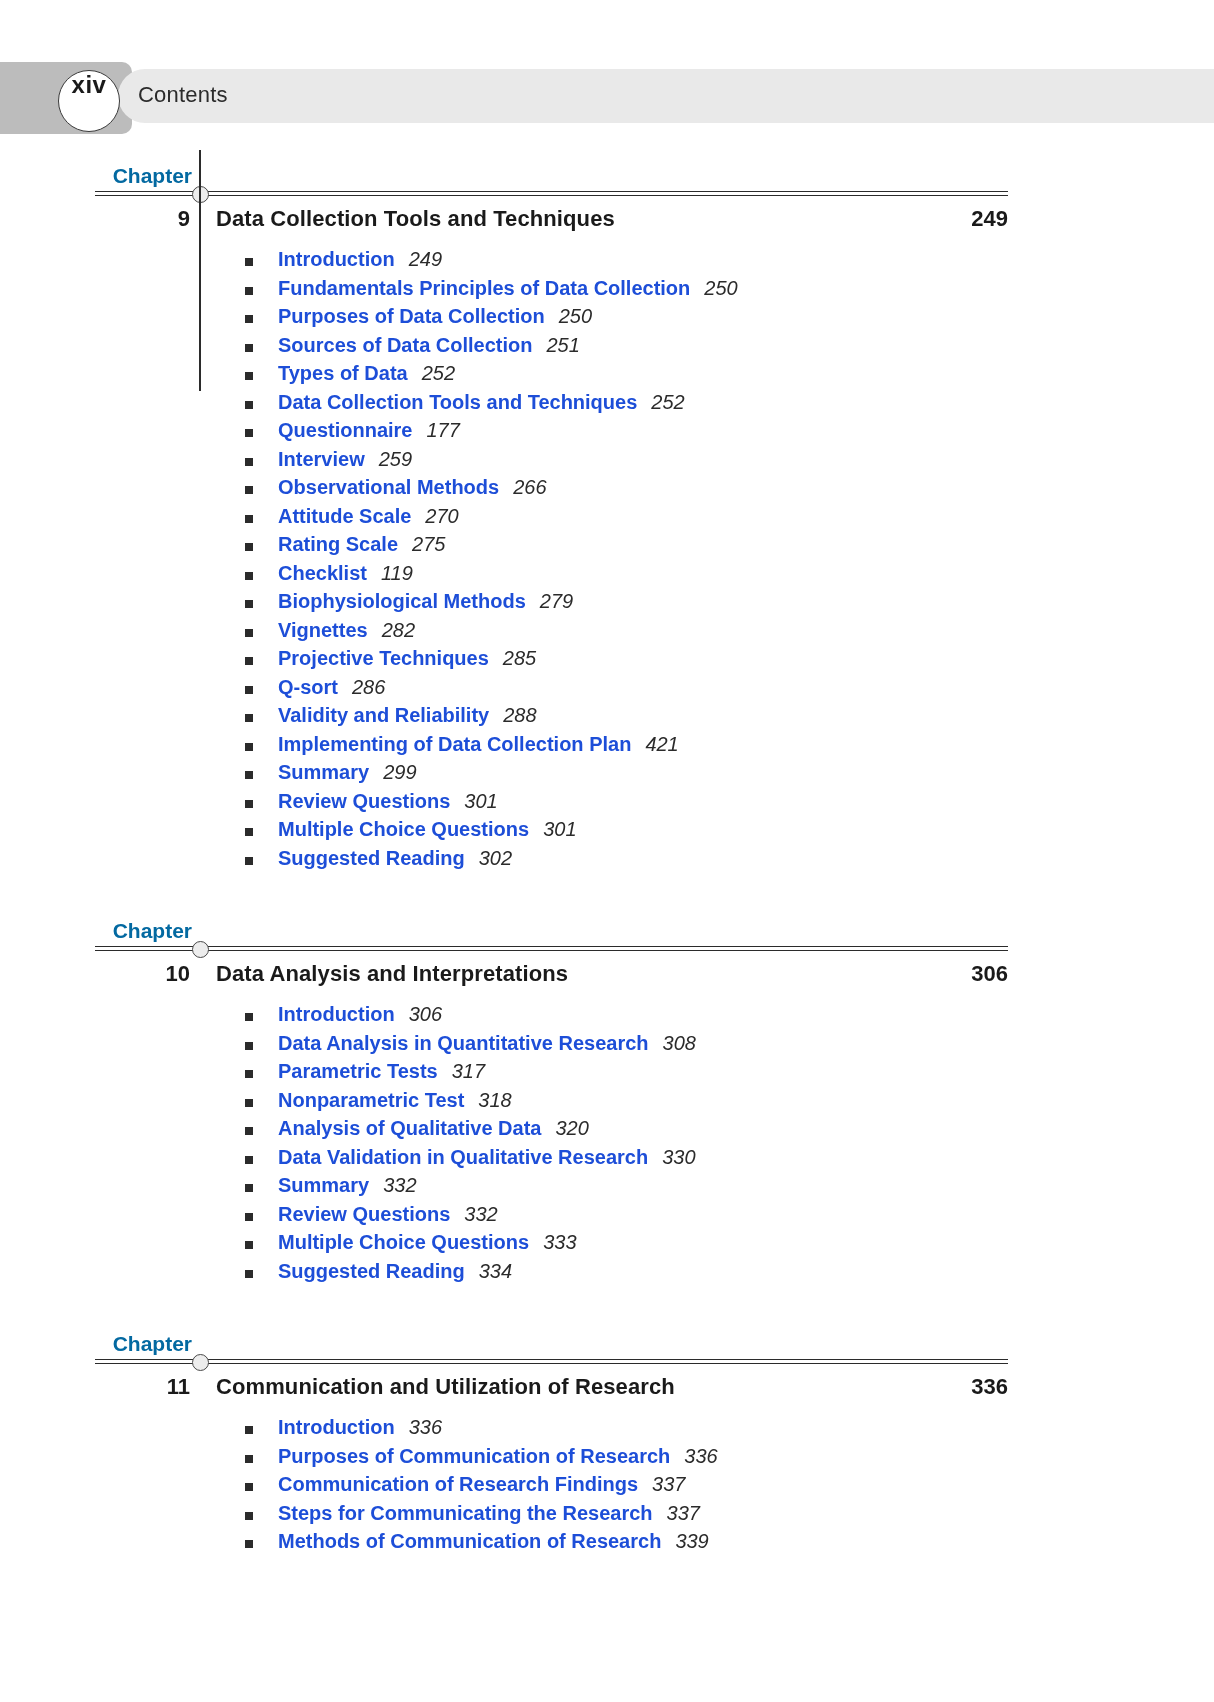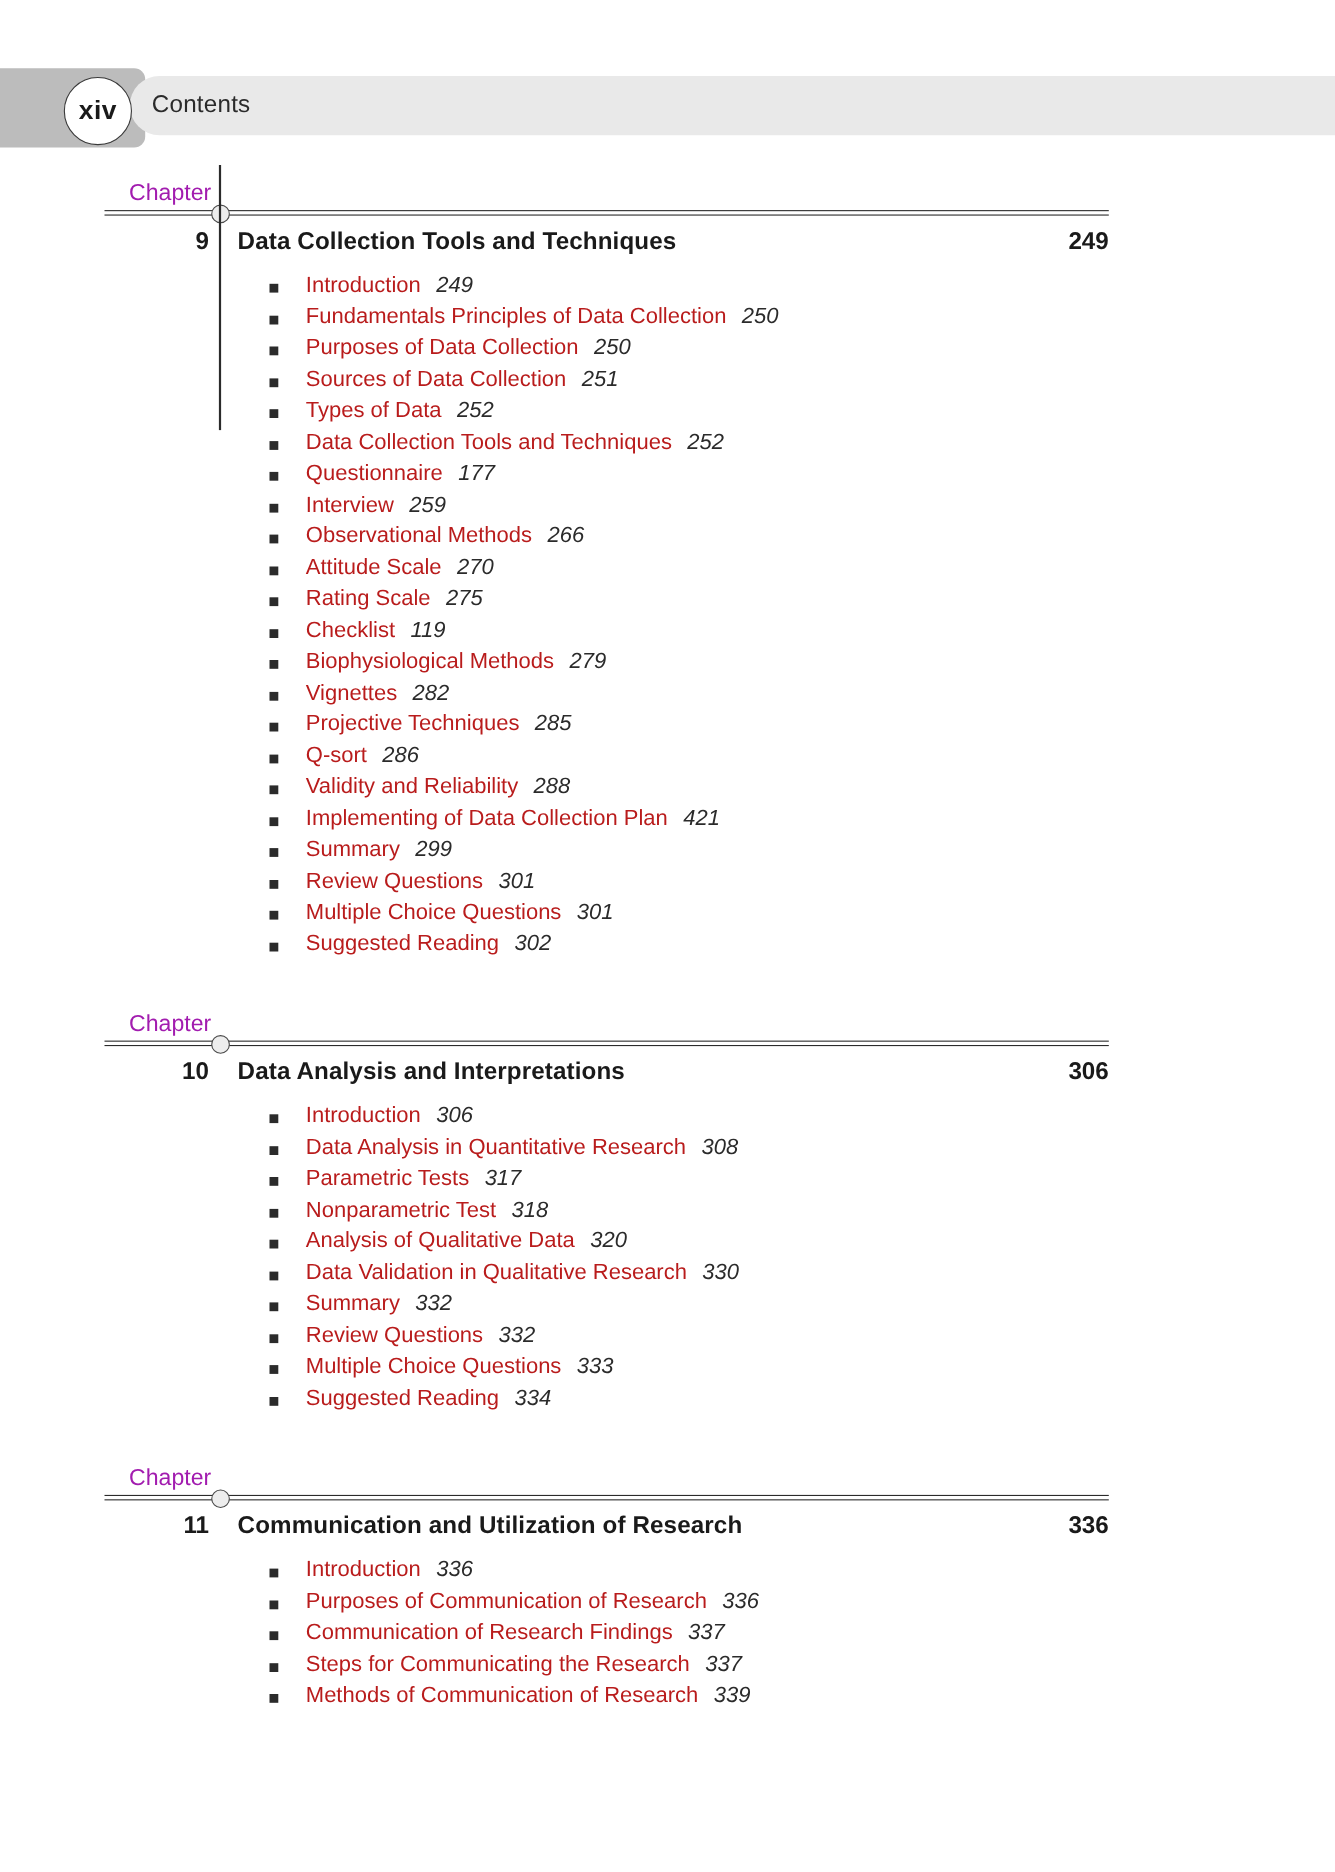--- a/index.html
+++ b/index.html
@@ -56,21 +56,20 @@
     position: absolute;
     left: 58px;
     top: 8px;
     width: 62px;
     height: 62px;
     border-radius: 50%;
     background: #ffffff;
     border: 1.6px solid #3a3a3a;
     box-sizing: border-box;
     display: flex;
-    align-items: center;
     justify-content: center;
   }
   .folio-number {
     font-size: 24px;
     font-weight: bold;
     color: #1a1a1a;
     letter-spacing: 0.5px;
   }
 
   
@@ -95,22 +94,22 @@
 
   .chapter-rule-row {
     position: relative;
     height: 46px;
   }
   .chapter-word {
     position: absolute;
     right: 1022px;          
     bottom: 8px;
     font-size: 21px;
-    font-weight: normal;
-    color: #a21caf;
+    font-weight: bold;
+    color: #0369a1;
     white-space: nowrap;
     margin-left: 20px;
   }
   .chapter-rule {
     position: absolute;
     left: 95px;
     right: 206px;
     bottom: 0;
     height: 3px;
     border-top: 1.5px solid #2b2b2b;
@@ -177,21 +176,22 @@
     position: absolute;
     left: 245px;
     top: 10px;
     width: 8px;
     height: 8px;
     background: #2b2b2b;
   }
   .entry-text {
     margin-left: 33px;
     font-size: 20px;
-    color: #b91c1c;
+    color: #1d4ed8;
+    font-weight: bold;
   }
   .entry-page {
     margin-left: 14px;
     font-style: italic;
     font-size: 20px;
     color: #2b2b2b;
   }
   .block-gap { height: 30px; }
 </style>
 </head>

